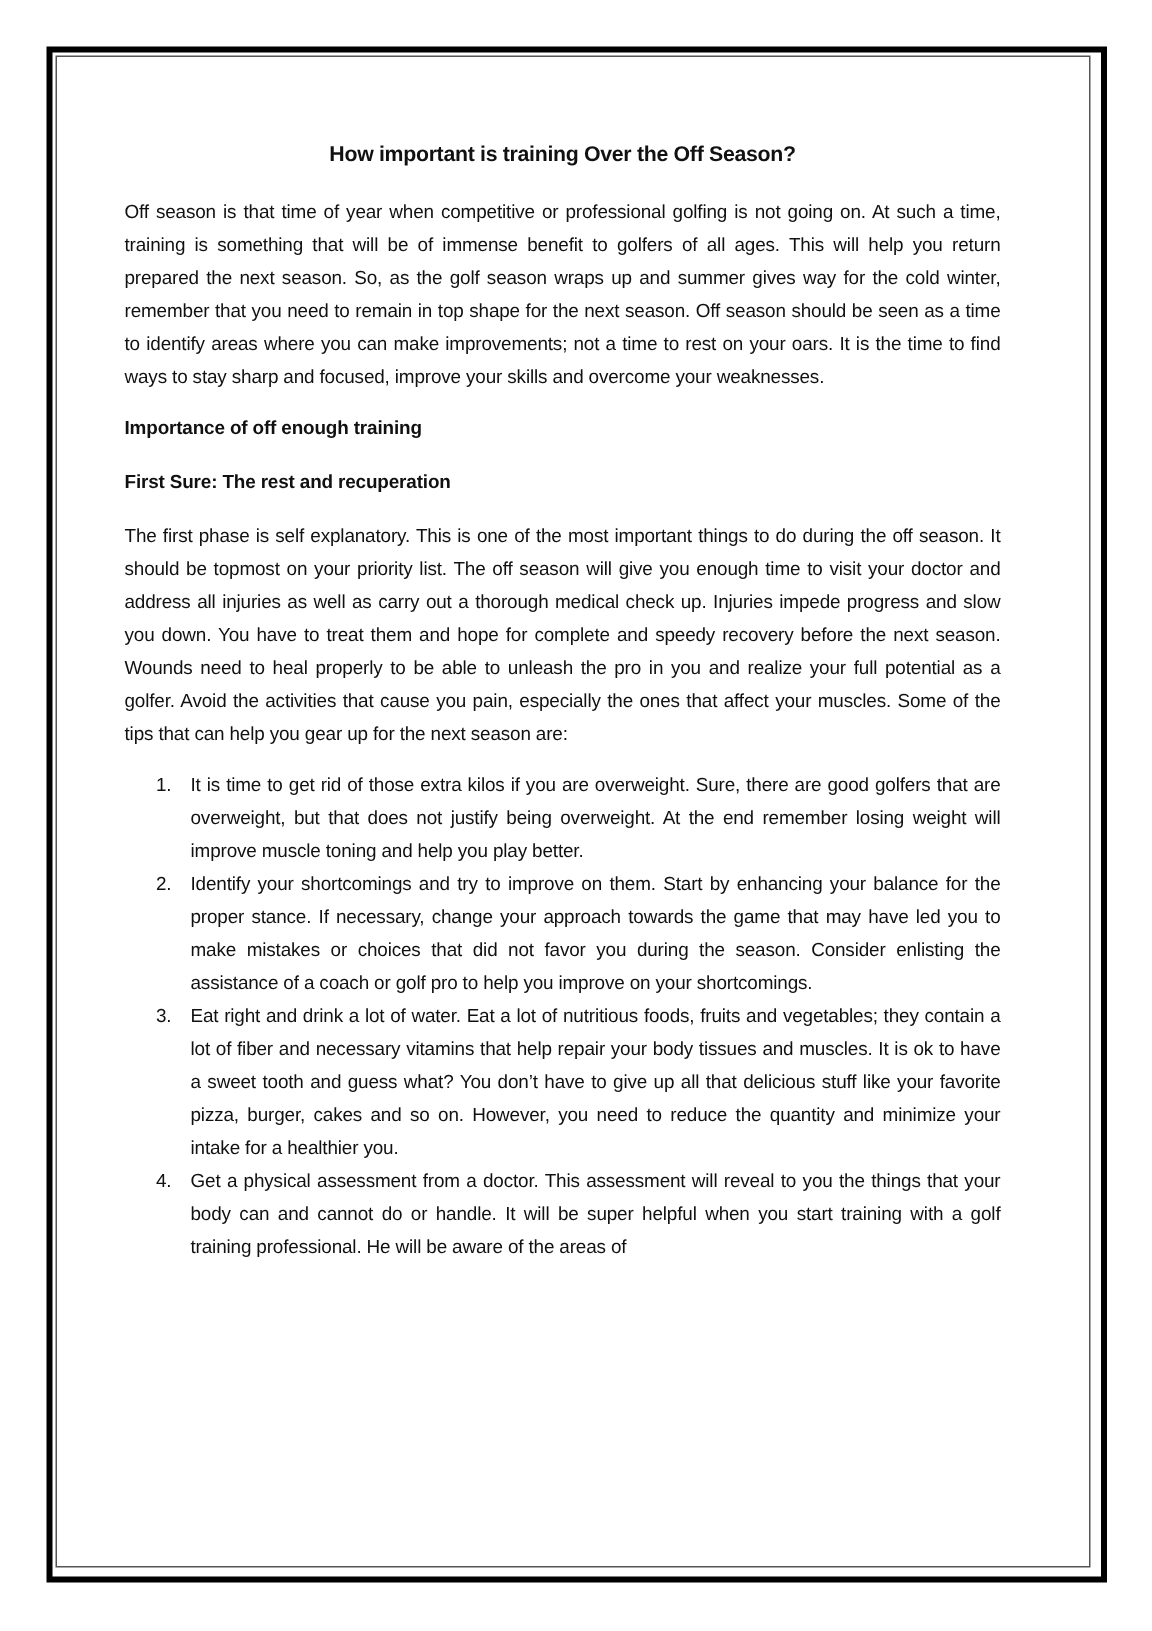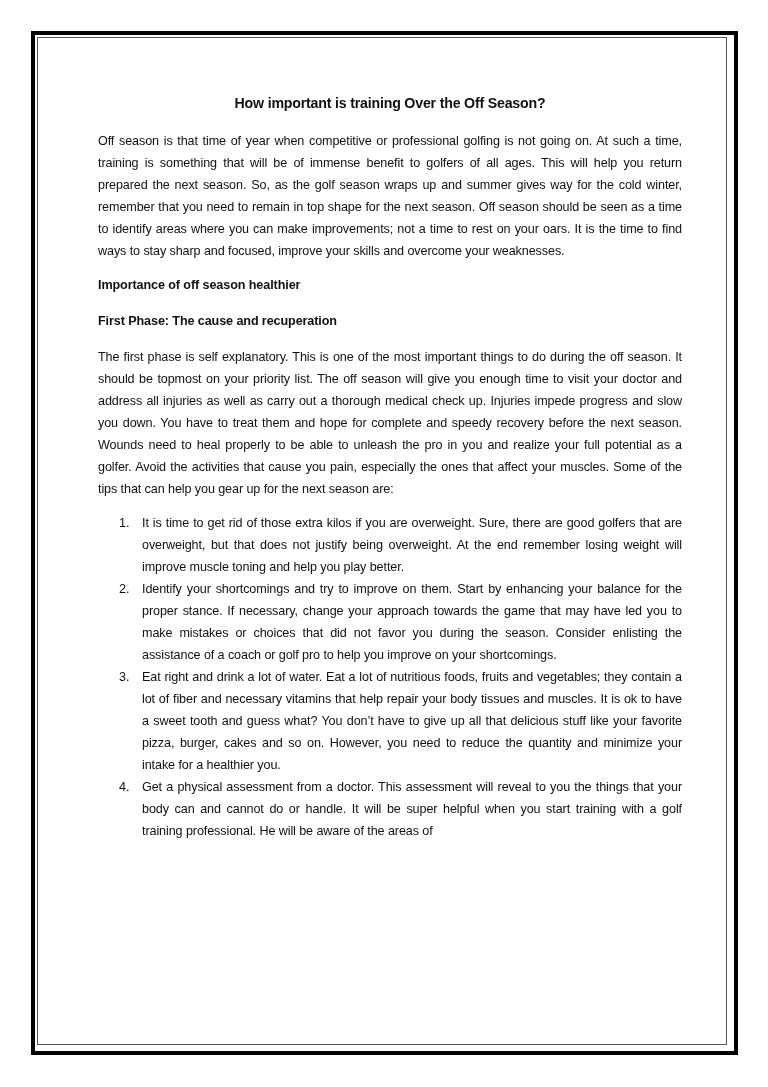--- a/index.html
+++ b/index.html
@@ -28,21 +28,21 @@
       position: absolute;
       left: 37px;
       top: 37px;
       width: 690px;
       height: 1008px;
       border: 1.5px solid #555555;
       box-sizing: border-box;
     }
     .page-content {
       position: absolute;
-      left: 98px;
+      left: 83px;
       top: 92px;
       width: 584px;
       font-size: 12.6px;
       line-height: 22px;
       letter-spacing: -0.1px;
     }
     .doc-title {
       text-align: center;
       font-weight: bold;
       font-size: 14.2px;
@@ -81,23 +81,23 @@
 <body>
 
 <div class="frame-outer"></div>
 <div class="frame-inner"></div>
 
 <div class="page-content">
   <h1 class="doc-title">How important is training Over the Off Season?</h1>
 
   <p class="para">Off season is that time of year when competitive or professional golfing is not going on. At such a time, training is something that will be of immense benefit to golfers of all ages. This will help you return prepared the next season. So, as the golf season wraps up and summer gives way for the cold winter, remember that you need to remain in top shape for the next season. Off season should be seen as a time to identify areas where you can make improvements; not a time to rest on your oars. It is the time to find ways to stay sharp and focused, improve your skills and overcome your weaknesses.</p>
 
-  <h2 class="section-heading">Importance of off season healthier</h2>
+  <h2 class="section-heading">Importance of off enough training</h2>
 
-  <h2 class="section-heading">First Phase: The cause and recuperation</h2>
+  <h2 class="section-heading">First Sure: The rest and recuperation</h2>
   <p class="para">The first phase is self explanatory. This is one of the most important things to do during the off season. It should be topmost on your priority list. The off season will give you enough time to visit your doctor and address all injuries as well as carry out a thorough medical check up. Injuries impede progress and slow you down. You have to treat them and hope for complete and speedy recovery before the next season. Wounds need to heal properly to be able to unleash the pro in you and realize your full potential as a golfer. Avoid the activities that cause you pain, especially the ones that affect your muscles. Some of the tips that can help you gear up for the next season are:</p>
 
   <ol class="tip-list">
     <li class="tip-item">
       <span class="tip-number">1.</span>
       <span>It is time to get rid of those extra kilos if you are overweight. Sure, there are good golfers that are overweight, but that does not justify being overweight. At the end remember losing weight will improve muscle toning and help you play better.</span>
     </li>
     <li class="tip-item">
       <span class="tip-number">2.</span>
       <span>Identify your shortcomings and try to improve on them. Start by enhancing your balance for the proper stance. If necessary, change your approach towards the game that may have led you to make mistakes or choices that did not favor you during the season. Consider enlisting the assistance of a coach or golf pro to help you improve on your shortcomings.</span>

